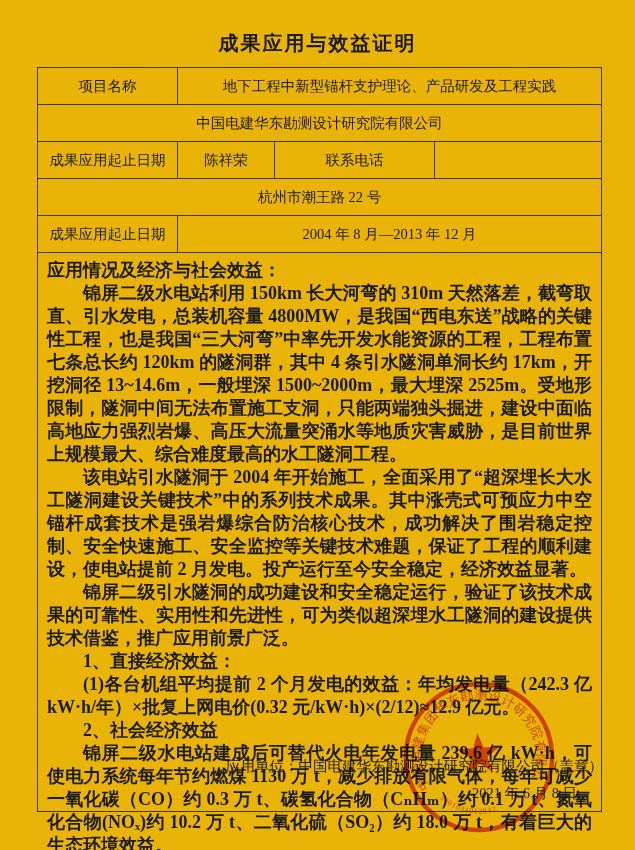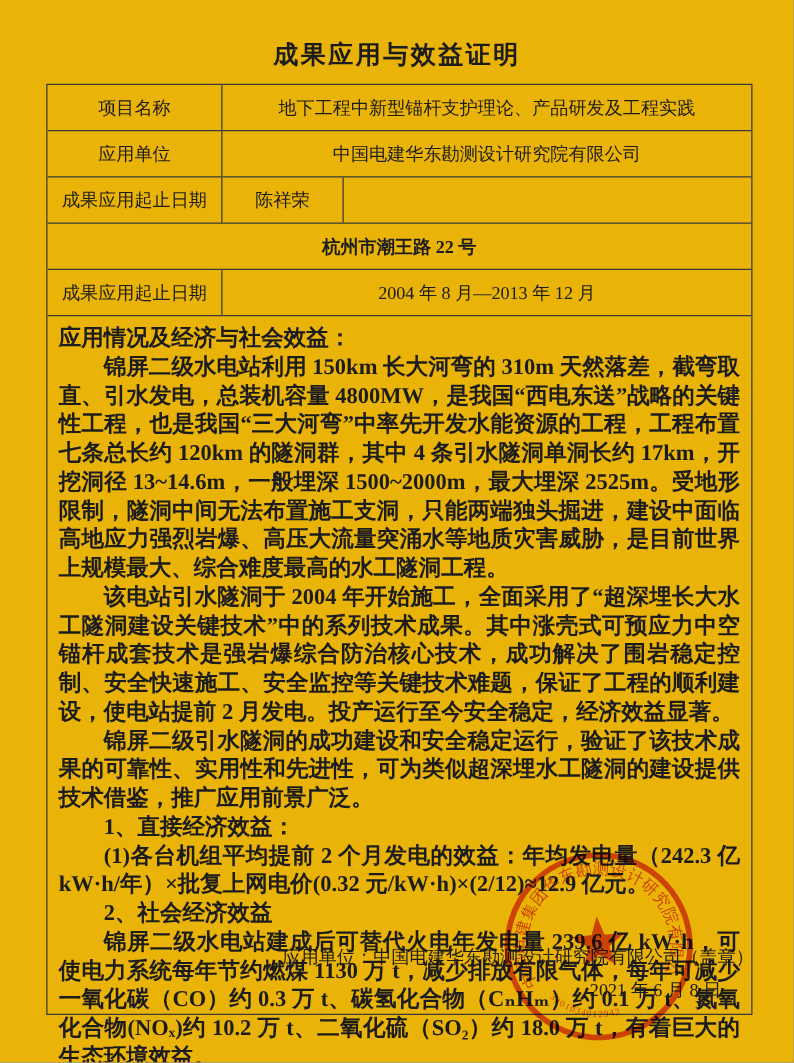--- a/index.html
+++ b/index.html
@@ -37,21 +37,21 @@
     font-size:14.5px;
     box-sizing:border-box;
     text-align:center;
     padding:0 4px;
   }
   .h36{min-height:36px;}
   .lab{width:140px;border-right:1px solid #3a3a3a;flex:none;}
   .val{flex:1;}
   .w97{width:97px;flex:none;border-right:1px solid #3a3a3a;}
   .w160{width:160px;flex:none;border-right:1px solid #3a3a3a;}
-  .bold{font-weight:bold;}
+  .bold{font-weight:normal;}
   .bigcell{
     height:558px;
     box-sizing:border-box;
     padding:6px 9px 0 9px;
     position:relative;
   }
   .bigcell p{
     margin:0;
     font-size:18px;
     line-height:23px;
@@ -85,27 +85,27 @@
   <h1 class="title">成果应用与效益证明</h1>
 
   <div class="tbl">
 
     <div class="trow h36">
       <div class="cell lab h36">项目名称</div>
       <div class="cell val h36">地下工程中新型锚杆支护理论、产品研发及工程实践</div>
     </div>
 
     <div class="trow h36">
-      <div class="cell lab h36">应用单位</div>
       <div class="cell val h36">中国电建华东勘测设计研究院有限公司</div>
     </div>
 
     <div class="trow h36">
       <div class="cell lab h36">成果应用起止日期</div>
       <div class="cell w97 h36">陈祥荣</div>
+      <div class="cell w160 h36">联系电话</div>
     </div>
 
     <div class="trow h36">
       <div class="cell val h36 bold">杭州市潮王路 22 号</div>
     </div>
 
     <div class="trow h36">
       <div class="cell lab h36">成果应用起止日期</div>
       <div class="cell val h36">2004 年 8 月—2013 年 12 月</div>
     </div>

